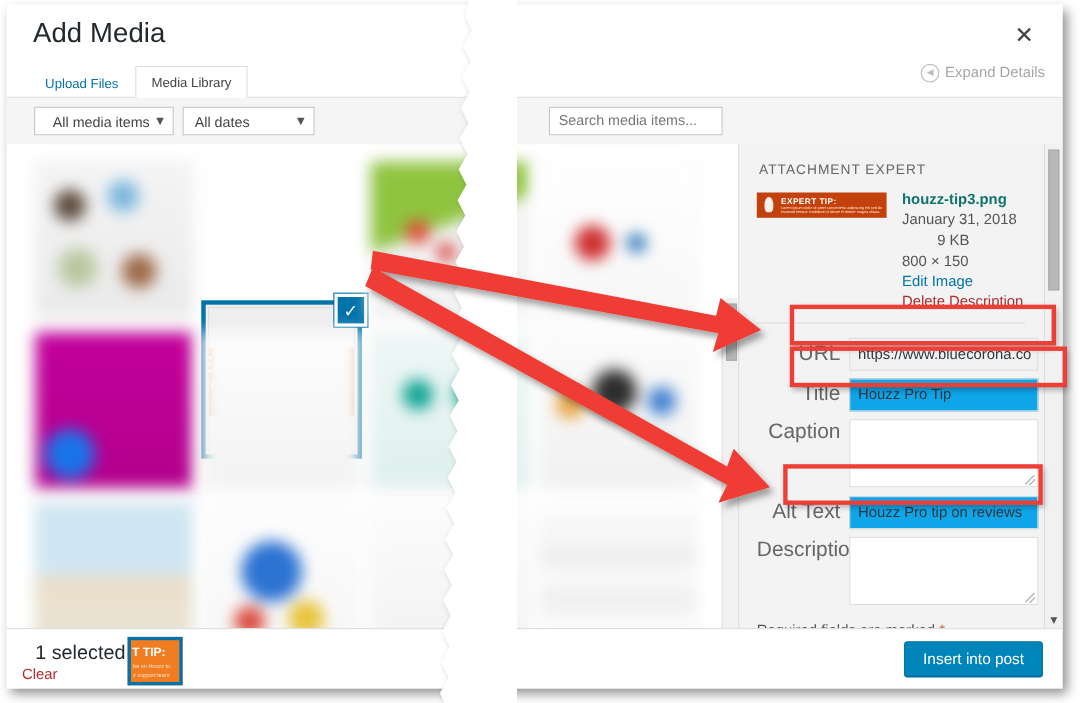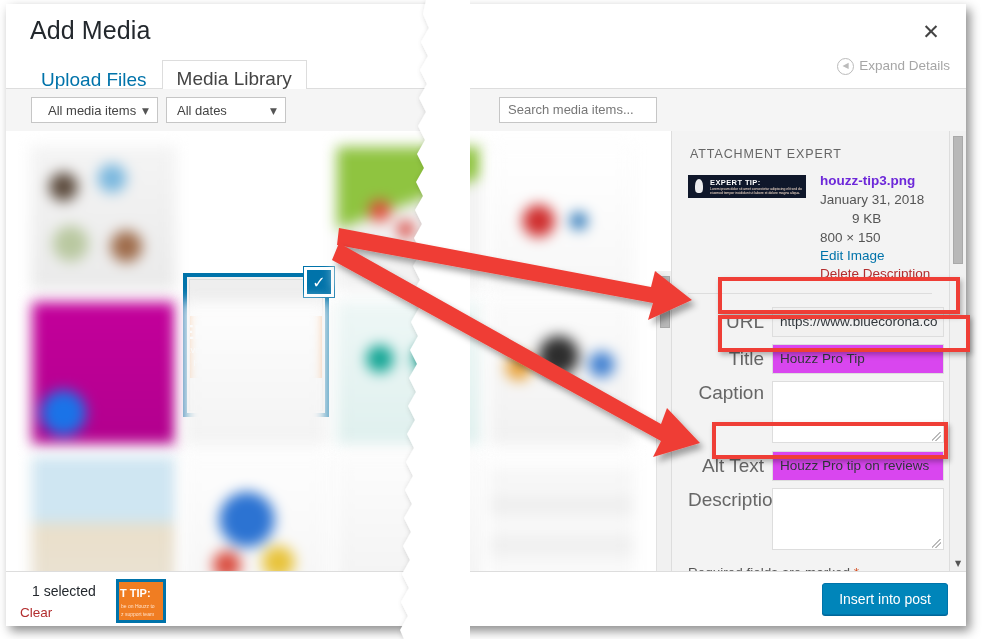--- a/index.html
+++ b/index.html
@@ -50,21 +50,21 @@
     text-align:center;vertical-align:middle;margin-right:5px;
     font-family:"DejaVu Sans", sans-serif;
   }
 
   
   #tabs{
     position:absolute;left:20px;top:55px;
     display:flex;align-items:flex-end;
   }
   .tab{
-    font-size:19px;padding:7px 14px 8px 14px;
+    font-size:12px;padding:7px 14px 8px 14px;
     color:#0073aa;cursor:pointer;
     border:1px solid transparent;border-bottom:none;
     position:relative;top:1px;
   }
   .tab.active{
     color:#444;background:#fff;
     border:1px solid #ddd;border-bottom:1px solid #fff;
   }
 
   
@@ -155,49 +155,49 @@
   }
   #details-scroll{right:0;top:0;bottom:0;width:16px;background:#f1f1f1;border-left:1px solid #ddd;}
   #details-scroll .thumbbar{top:5px;height:128px;}
 
   #att-heading{
     position:absolute;left:18px;top:16px;
     font-size:12.5px;color:#666;letter-spacing:.9px;
   }
   #att-thumb{
     position:absolute;left:16px;top:44px;width:118px;height:23px;
-    background:#0f172a;overflow:hidden;
+    background:#c2410c;overflow:hidden;
   }
   #att-thumb .bulb{
     position:absolute;left:7px;top:4px;width:8px;height:14px;
     background:#fff;border-radius:50% 50% 35% 35%;opacity:.92;
   }
   #att-thumb .t1{position:absolute;left:22px;top:3px;font-size:7.5px;font-weight:bold;color:#fff;letter-spacing:.4px;}
   #att-thumb .t2{position:absolute;left:22px;top:12px;font-size:3.4px;color:#ffe6d2;line-height:4.3px;width:92px;}
 
   .meta{position:absolute;left:148px;font-size:13.5px;color:#555;white-space:nowrap;}
-  #m-name{top:42px;font-weight:bold;color:#6d28d9;}
+  #m-name{top:42px;font-weight:bold;color:#0f766e;}
   #m-date{top:61px;}
   #m-size{top:80px;margin-left:32px;}
   #m-dims{top:99px;text-align:center;}
   #m-edit{top:117px;color:#0073aa;cursor:pointer;}
   #m-delete{top:135px;color:#b32d2e;cursor:pointer;}
 
   #meta-divider{position:absolute;left:16px;top:162px;width:244px;height:1px;background:#ddd;}
 
   
   .frow{position:absolute;left:16px;width:262px;}
   .flabel{
     position:absolute;left:0;top:0;width:76px;
     text-align:right;font-size:19px;color:#666;
     line-height:30px;
   }
   .finput{
     position:absolute;left:84px;width:172px;height:30px;
-    box-sizing:border-box;border:1px solid #ddd;background:#d946ef;
+    box-sizing:border-box;border:1px solid #ddd;background:#0ea5e9;
     font-size:13.5px;color:#32373c;padding:0 7px;line-height:28px;
     overflow:hidden;white-space:nowrap;
   }
   .finput.readonly{background:#f1f1f1;}
   .ftext{
     position:absolute;left:84px;width:172px;
     box-sizing:border-box;border:1px solid #ddd;background:#fff;
   }
   .ftext .grip{
     position:absolute;right:2px;bottom:1px;width:9px;height:9px;
@@ -225,21 +225,21 @@
   }
   #hl-url{left:718px;top:277px;width:242px;height:37px;}
   #hl-title{left:718px;top:315px;width:252px;height:37px;}
   #hl-alt{left:712px;top:422px;width:236px;height:37px;}
 
   
   #footer{
     position:absolute;left:0;bottom:0;width:100%;height:54px;
     background:#fff;border-top:1px solid #ddd;
   }
-  #sel-count{position:absolute;left:26px;top:11px;font-size:14px;color:#23282d;}
+  #sel-count{position:absolute;left:26px;top:11px;font-size:18px;color:#23282d;}
   #clear-link{position:absolute;left:14px;top:33px;font-size:13.5px;color:#b32d2e;cursor:pointer;}
   #foot-thumb{
     position:absolute;left:110px;top:7px;width:50px;height:44px;
     border:3px solid #0073aa;box-sizing:border-box;background:#f07d22;
     overflow:hidden;cursor:pointer;
   }
   #foot-thumb .ft{position:absolute;left:1px;top:5px;font-size:11px;font-weight:bold;color:#fff;white-space:nowrap;}
   #foot-thumb .fl{position:absolute;left:2px;font-size:5px;color:#ffe0c8;white-space:nowrap;}
   #insert-btn{
     position:absolute;right:18px;top:11px;

